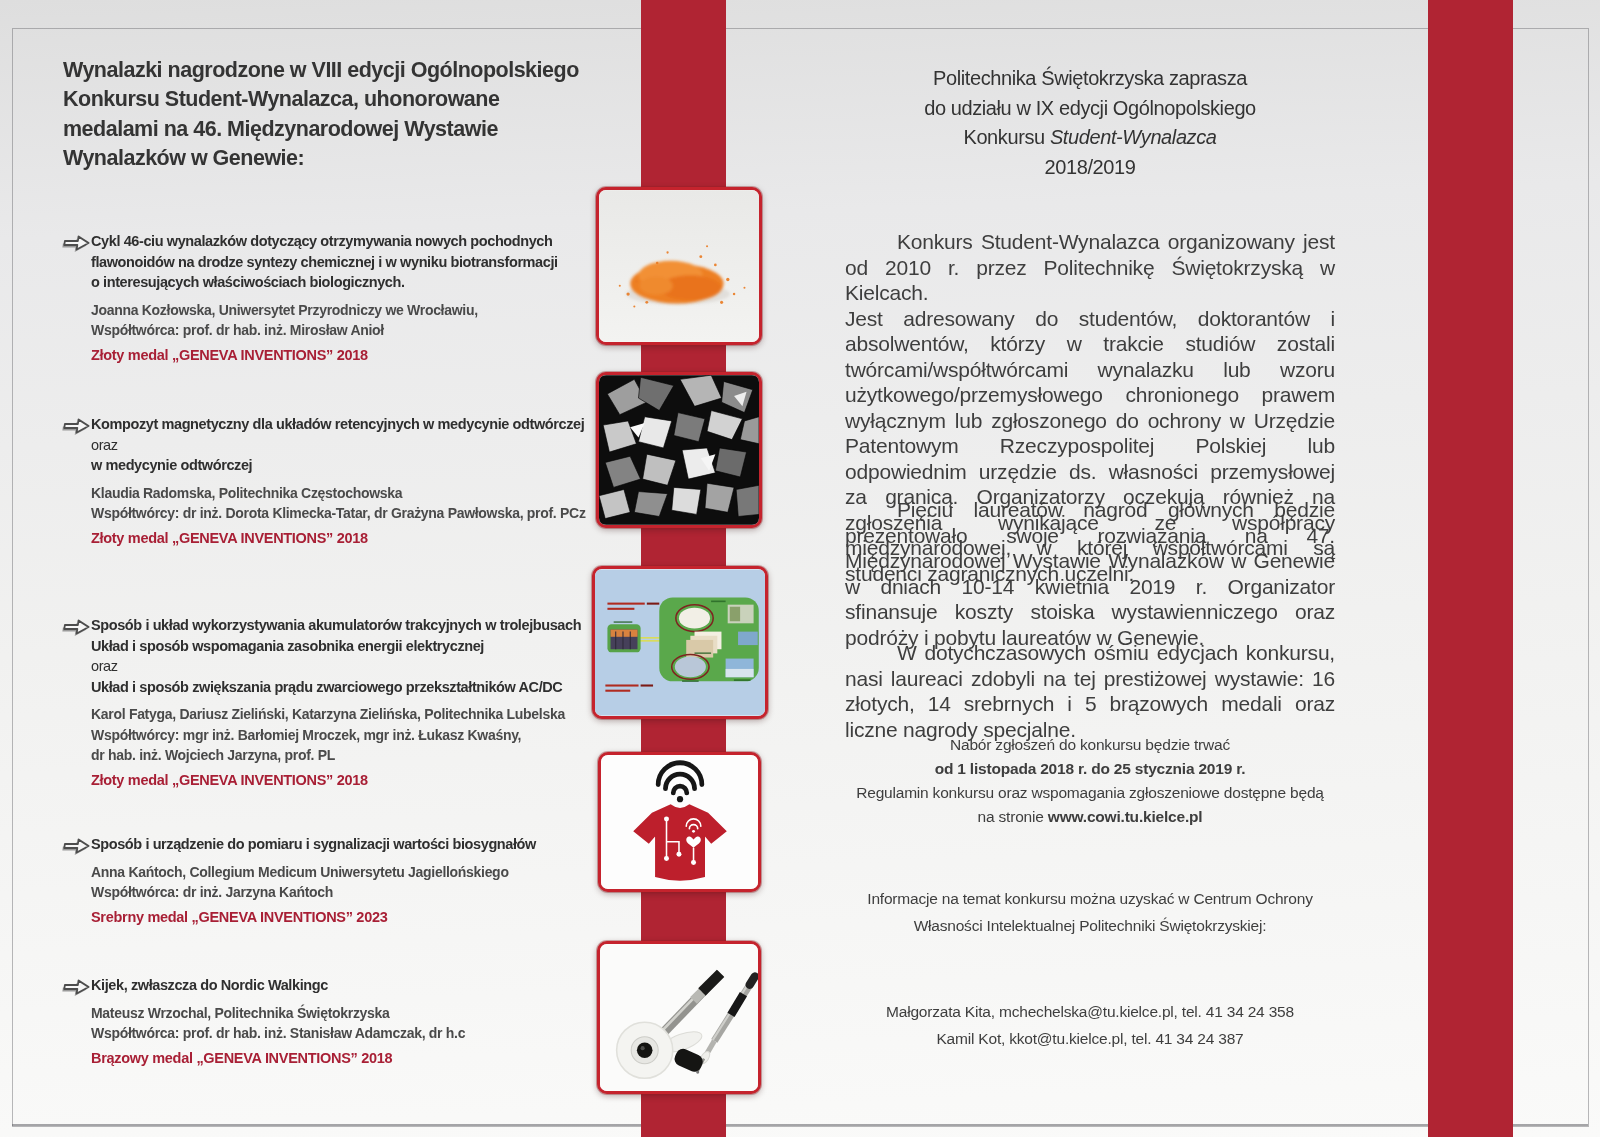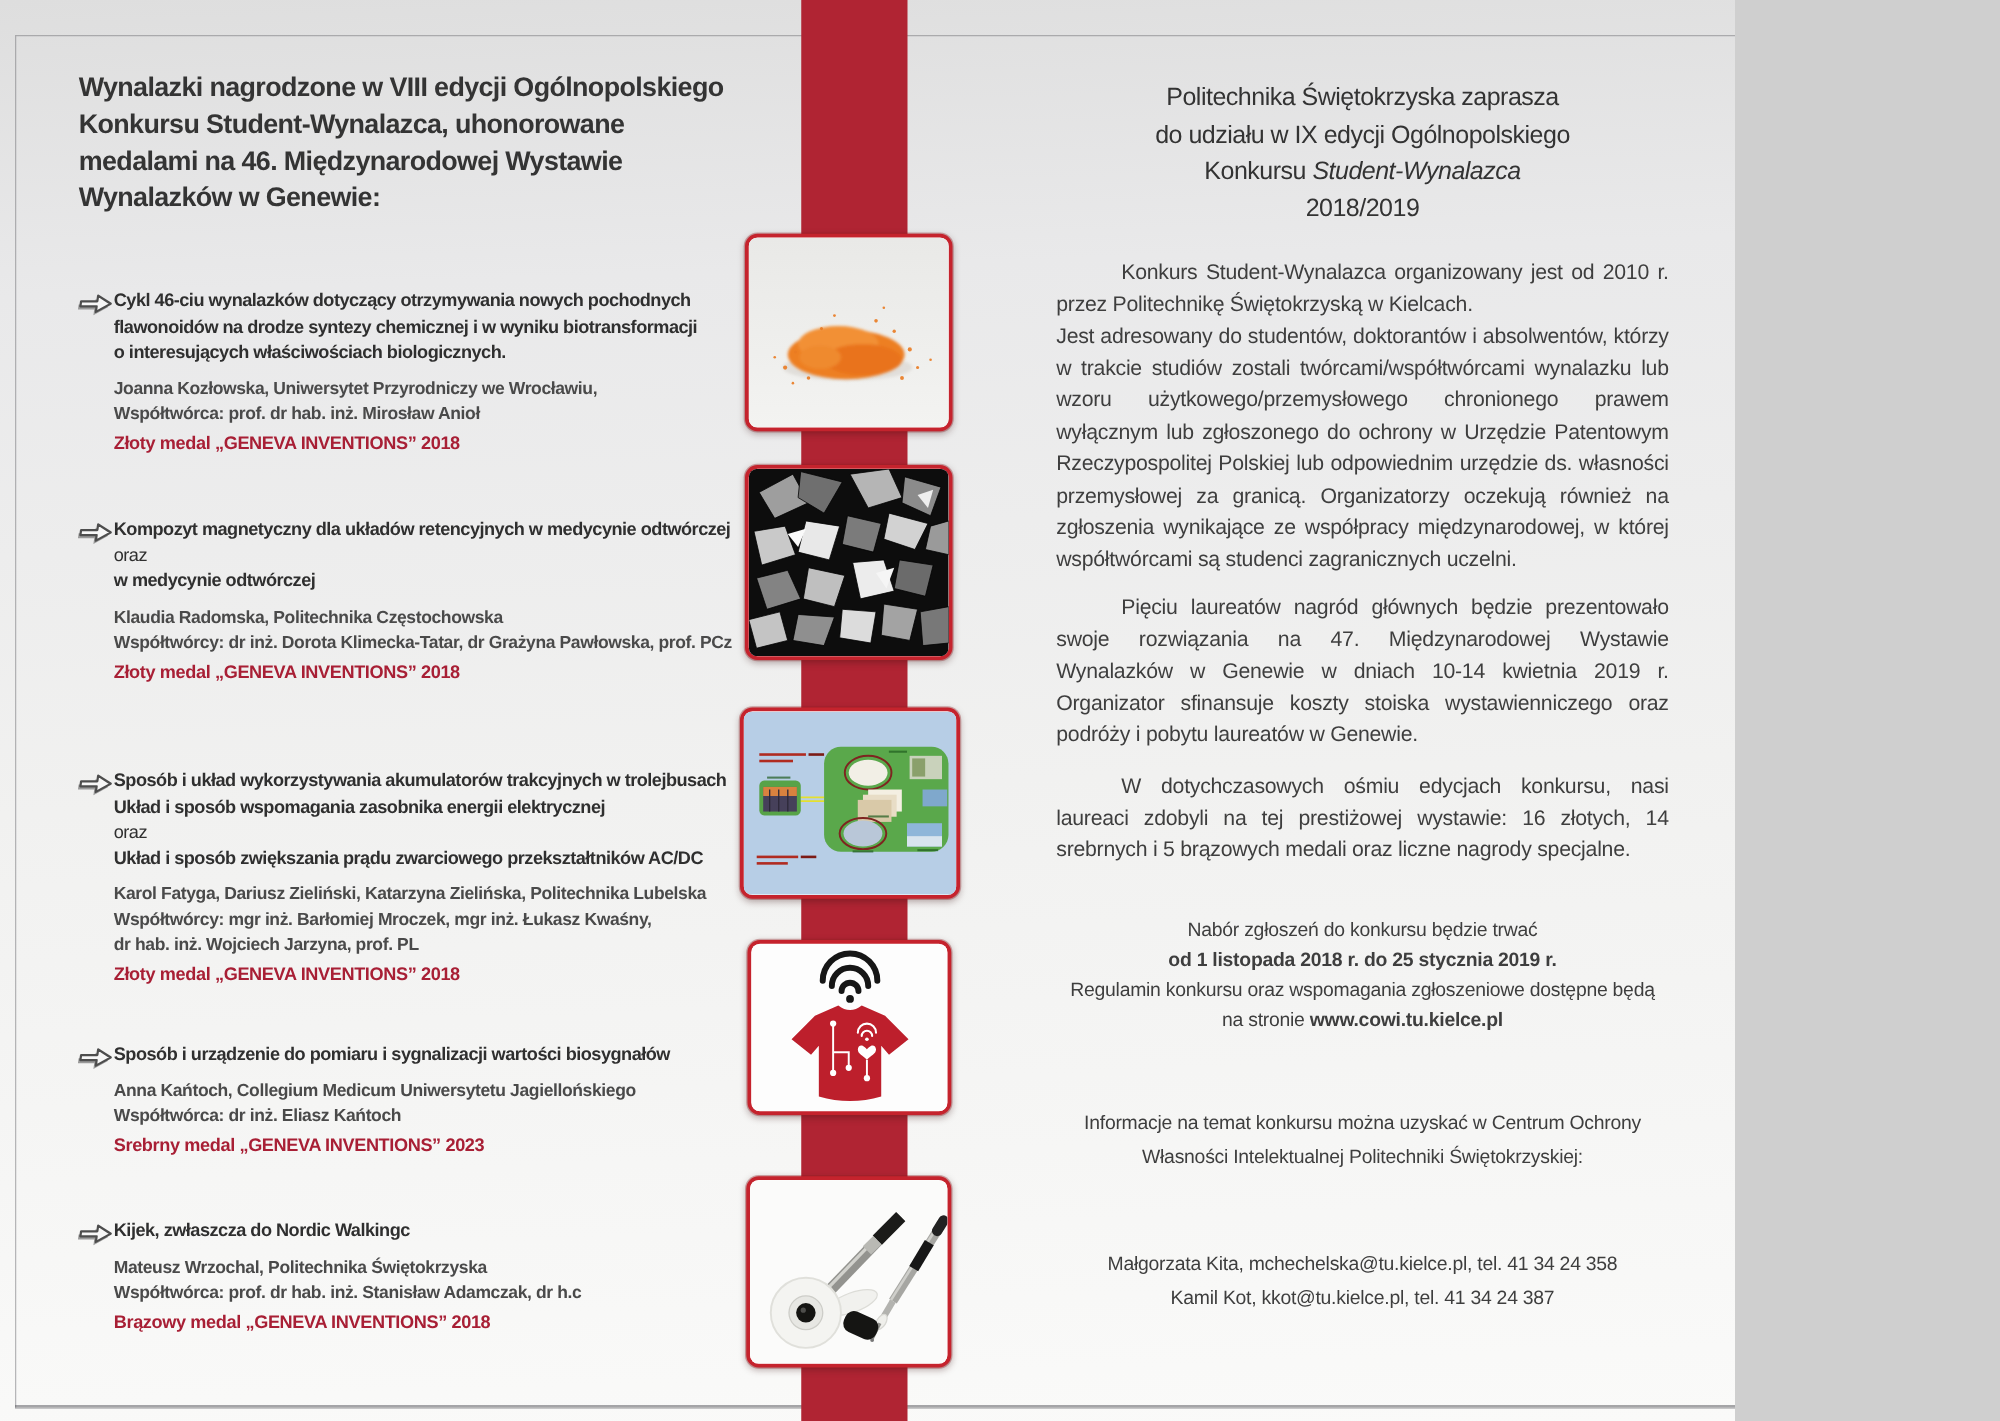--- a/index.html
+++ b/index.html
@@ -1,17 +1,17 @@
 <!DOCTYPE html>
 <html style="--band-red: #b02433; --tile-border-red: #c5232d; --medal-red: #a81f35;"><head>
 <meta charset="utf-8">
 <style>
   html,body{margin:0;padding:0;background:#cfcfcf;}
   .canvas{
-    position:relative;width:1388px;height:1137px;overflow:hidden;
+    position:relative;width:1600px;height:1137px;overflow:hidden;
     font-family:"Liberation Sans",sans-serif;
     background:linear-gradient(178deg,#dedede 0%,#e9e9ea 20%,#f1f1f0 55%,#fafaf9 100%);
   }
   
   .page-edge{position:absolute;left:12px;top:28px;width:1575px;height:1097px;
     border:1px solid rgba(115,115,120,.5);pointer-events:none;}
   .page-bottom-line{position:absolute;left:12px;top:1124px;width:1576px;height:2px;
     background:rgba(95,95,100,.55);}
   
   .band{position:absolute;top:0;height:1137px;width:85px;background:var(--band-red,#b02433);}
@@ -28,22 +28,22 @@
   .t.b{font-weight:bold;}
   .authors{margin-top:7px;font-weight:bold;}
   .a{font-size:14px;line-height:20.5px;color:#4a4a4a;letter-spacing:-0.3px;white-space:nowrap;}
   .medal{margin-top:6px;font-size:14.5px;font-weight:bold;letter-spacing:-0.3px;
     color:var(--medal-red,#a81f35);white-space:nowrap;}
 
   
   .right-title{position:absolute;left:845px;top:64px;width:490px;text-align:center;
     font-size:20px;font-weight:normal;line-height:29.5px;color:#333;letter-spacing:-0.4px;}
   .right-title .it{font-style:italic;}
-  .rp{position:absolute;left:845px;width:490px;font-size:17px;line-height:25.5px;
-    color:#3e3e3e;text-align:justify;letter-spacing:-0.2px;}
+  .rp{position:absolute;left:845px;width:490px;font-size:21px;line-height:25.5px;
+    color:#3e3e3e;text-align:justify;letter-spacing:-0.2px;margin-top:24px;}
   .rp .ind{text-indent:52px;}
   .rp-center{position:absolute;left:845px;width:490px;text-align:center;
     font-size:15.5px;color:#3e3e3e;letter-spacing:-0.2px;}
   .rp-center .ln{line-height:24px;}
   .rp-center .b{font-weight:bold;}
   .info .ln{line-height:26.5px;}
   .contacts .ln{line-height:27px;font-size:15.5px;}
 
   
   .tile{position:absolute;background:#fff;border:3px solid var(--tile-border-red,#c5232d);
@@ -145,21 +145,21 @@
           <g transform="skewX(-8)">
             <path d="M4 8 H17 V3.5 L28 10 L17 16.5 V12 H4 Z" transform="translate(-1.6,2.6)" fill="#9a9a9a"></path>
             <path d="M4 8 H17 V3.5 L28 10 L17 16.5 V12 H4 Z" fill="#f6f6f6" stroke="#4d4d4d" stroke-width="1.8" stroke-linejoin="round"></path>
           </g>
         </svg>
     </span>
     <div class="inv-body">
       <div class="t b">Sposób i urządzenie do pomiaru i sygnalizacji wartości biosygnałów</div>
       <div class="authors">
         <div class="a">Anna Kańtoch, Collegium Medicum Uniwersytetu Jagiellońskiego</div>
-        <div class="a">Współtwórca: dr inż. Eliasz Kańtoch</div>
+        <div class="a">Współtwórca: dr inż. Jarzyna Kańtoch</div>
       </div>
       <div class="medal">Srebrny medal „GENEVA INVENTIONS” 2023</div>
     </div>
   </div>
 
   <div class="inv" style="top:947px">
     <span class="arrow">
       <svg viewBox="0 0 30 20">
           <g transform="skewX(-8)">
             <path d="M4 8 H17 V3.5 L28 10 L17 16.5 V12 H4 Z" transform="translate(-1.6,2.6)" fill="#9a9a9a"></path>

